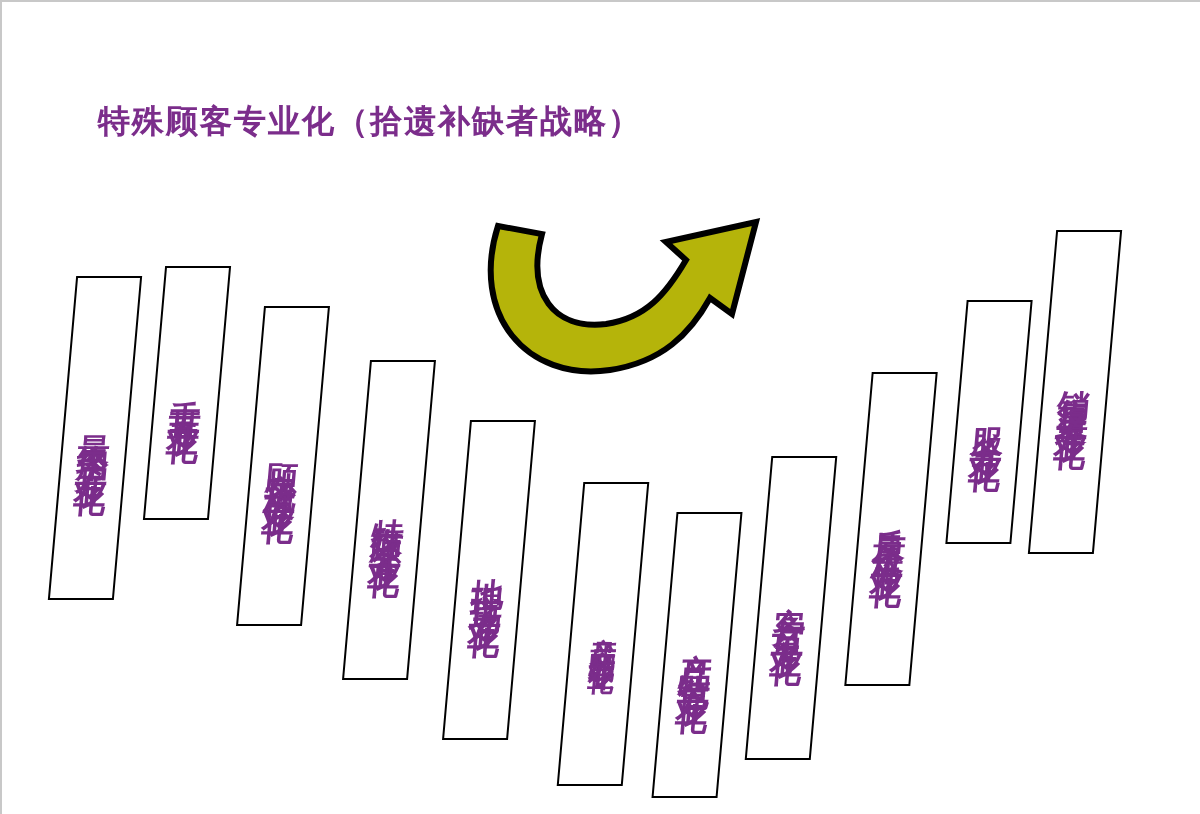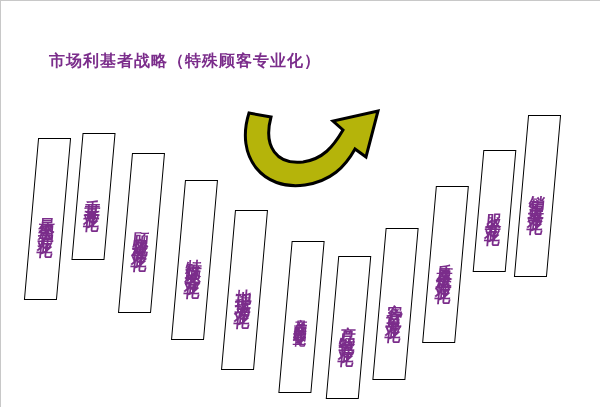--- a/index.html
+++ b/index.html
@@ -49,21 +49,21 @@
   .box.long span{
     font-size:13px;
     letter-spacing:2px;
   }
 </style>
 </head>
 <body>
 
 <div class="slide">
 
-  <h1 class="title">市场利基者战略（特殊顾客专业化）</h1>
+  <h1 class="title">特殊顾客专业化（拾遗补缺者战略）</h1>
 
   <div class="arrow-wrap">
     <svg width="165" height="92" viewBox="0 0 165 92">
       <path d="M 16 8
                C 2 52, 30 86, 72 80
                C 98 76, 112 62, 122 44
                L 133 52
                L 145 6
                L 100 16
                L 110 25

